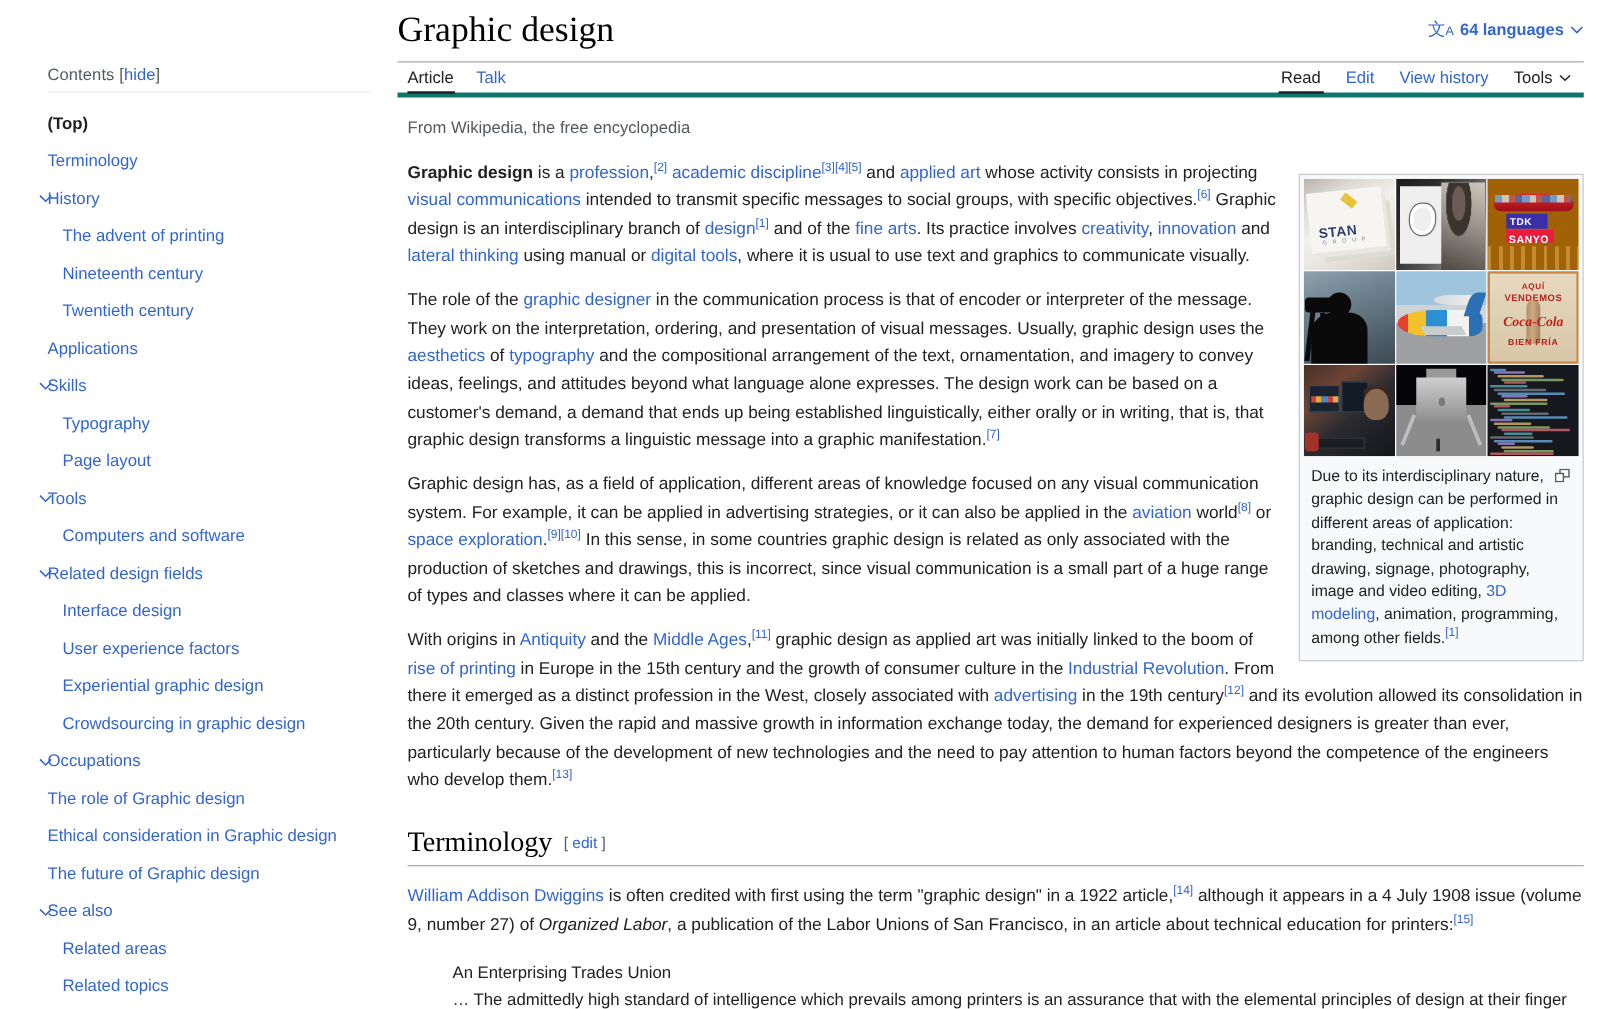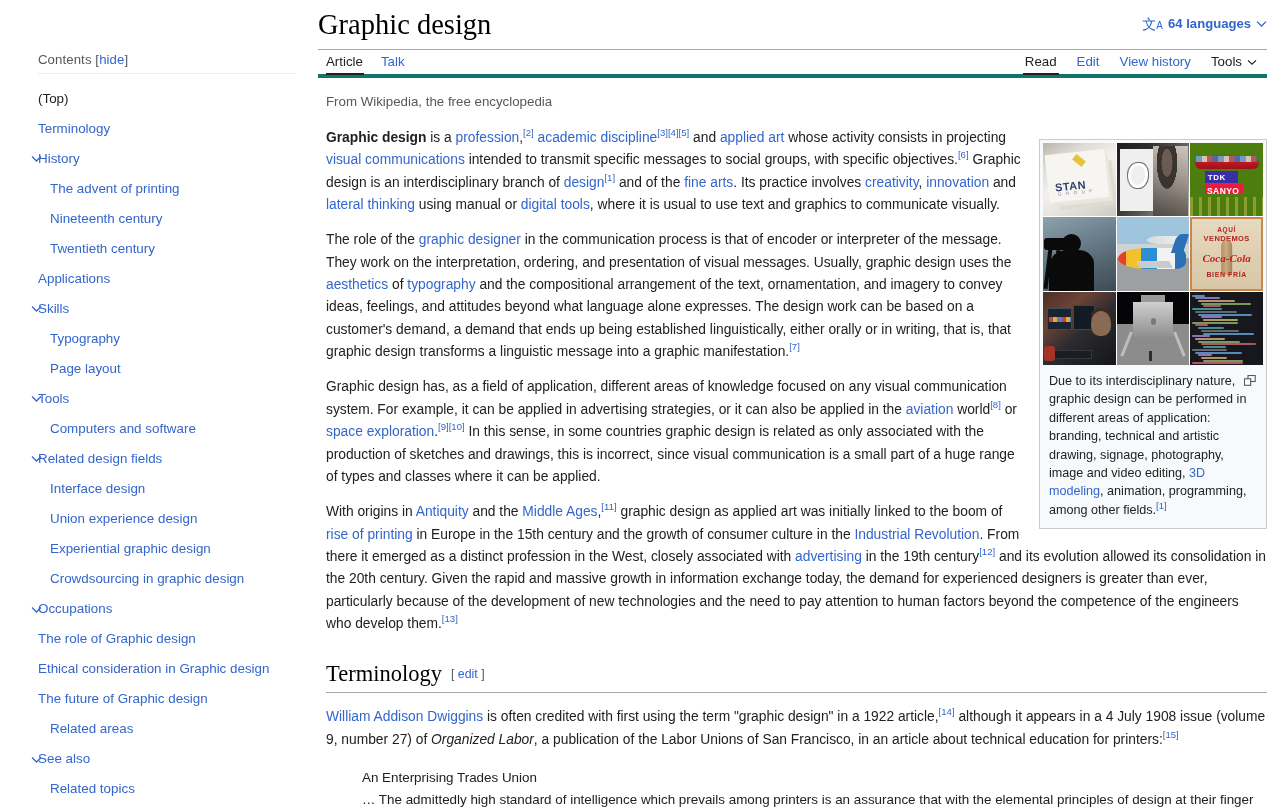--- a/index.html
+++ b/index.html
@@ -33,21 +33,21 @@
   .toc-head .brk { color: #54595d; }
   .toc-list { list-style: none; margin: 0; padding: 0; }
   .toc-li { position: relative; }
   .toc-link {
     display: block;
     font-size: 13.4px;
     line-height: 1.42;
     padding: 5.5px 0 5.5px 0;
     color: #3366cc;
   }
-  .toc-link.top { color: #202122; font-weight: normal; }
+  .toc-link.top { color: #202122; font-weight: bold; }
   .toc-l1 { padding-left: 12px; }
   .chev {
     position: absolute;
     left: -8px;
     top: 9px;
     width: 14px; height: 14px;
     display: inline-block;
   }
   .chev svg { display: block; }
 
@@ -175,21 +175,21 @@
     background: radial-gradient(ellipse at 40% 24%, #6b5b52 0 18%, #3b332e 19% 34%, transparent 35%),
                 linear-gradient(200deg,#cfc6bd 0%, #9c938c 45%, #4d4842 100%);
   }
   .c2 .sketch {
     position:absolute; left:14%; top:26%; width:30%; height:36%;
     border:1.4px solid #6f6f6f; border-radius:48% 42% 50% 46%;
     box-shadow: inset 0 0 0 3px #fff, 0 0 0 2px #ededed;
   }
 
   
-  .c3 { background:#4d7c0f; }
+  .c3 { background:#a16207; }
   .c3 .neon-red { position:absolute; left:6%; top:16%; width:88%; height:20%; background:linear-gradient(#e0222c,#9d1018); border-radius:50% 50% 6px 6px / 60% 60% 6px 6px;}
   .c3 .neon-blue{ position:absolute; left:20%; top:38%; width:46%; height:16%; background:#3a2fa8; }
   .c3 .neon-wht { position:absolute; left:24%; top:40%; font-size:8px; font-weight:bold; color:#fff; letter-spacing:.5px;}
   .c3 .neon-pink{ position:absolute; left:20%; top:56%; width:52%; height:14%; background:#ea1b3c; }
   .c3 .neon-sy  { position:absolute; left:23%; top:57.5%; font-size:8.5px; font-weight:bold; color:#fff; letter-spacing:.4px;}
   .c3 .tiles    { position:absolute; left:8%; top:17%; width:84%; height:9%;
                   background: repeating-linear-gradient(90deg,#6aa7d8 0 6px,#d8d2c4 6px 11px,#c05a4f 11px 16px,#4b6fa8 16px 22px); opacity:.9;}
   .c3 .glow     { position:absolute; left:0; bottom:0; width:100%; height:26%;
                   background: repeating-linear-gradient(90deg, rgba(255,220,120,.35) 0 3px, transparent 3px 9px);}
 
@@ -351,21 +351,21 @@
             <svg width="13" height="13" viewBox="0 0 13 13">
               <path d="M2 4.5 L6.5 9 L11 4.5" fill="none" stroke="#3366cc" stroke-width="1.25"></path>
             </svg>
           </span>
           <span class="toc-link">Related design fields</span>
         </li>
         <li class="toc-li">
           <span class="toc-link toc-l1">Interface design</span>
         </li>
         <li class="toc-li">
-          <span class="toc-link toc-l1">Union experience design</span>
+          <span class="toc-link toc-l1">User experience factors</span>
         </li>
         <li class="toc-li">
           <span class="toc-link toc-l1">Experiential graphic design</span>
         </li>
         <li class="toc-li">
           <span class="toc-link toc-l1">Crowdsourcing in graphic design</span>
         </li>
         <li class="toc-li">
           <span class="chev">
             <svg width="13" height="13" viewBox="0 0 13 13">
@@ -377,29 +377,29 @@
         <li class="toc-li">
           <span class="toc-link">The role of Graphic design</span>
         </li>
         <li class="toc-li">
           <span class="toc-link">Ethical consideration in Graphic design</span>
         </li>
         <li class="toc-li">
           <span class="toc-link">The future of Graphic design</span>
         </li>
         <li class="toc-li">
-          <span class="toc-link toc-l1">Related areas</span>
-        </li>
-        <li class="toc-li">
           <span class="chev">
             <svg width="13" height="13" viewBox="0 0 13 13">
               <path d="M2 4.5 L6.5 9 L11 4.5" fill="none" stroke="#3366cc" stroke-width="1.25"></path>
             </svg>
           </span>
           <span class="toc-link">See also</span>
+        </li>
+        <li class="toc-li">
+          <span class="toc-link toc-l1">Related areas</span>
         </li>
         <li class="toc-li">
           <span class="toc-link toc-l1">Related topics</span>
         </li>
       </ul>
   </aside>
 
   <main class="content">
 
     <div class="title-row">

